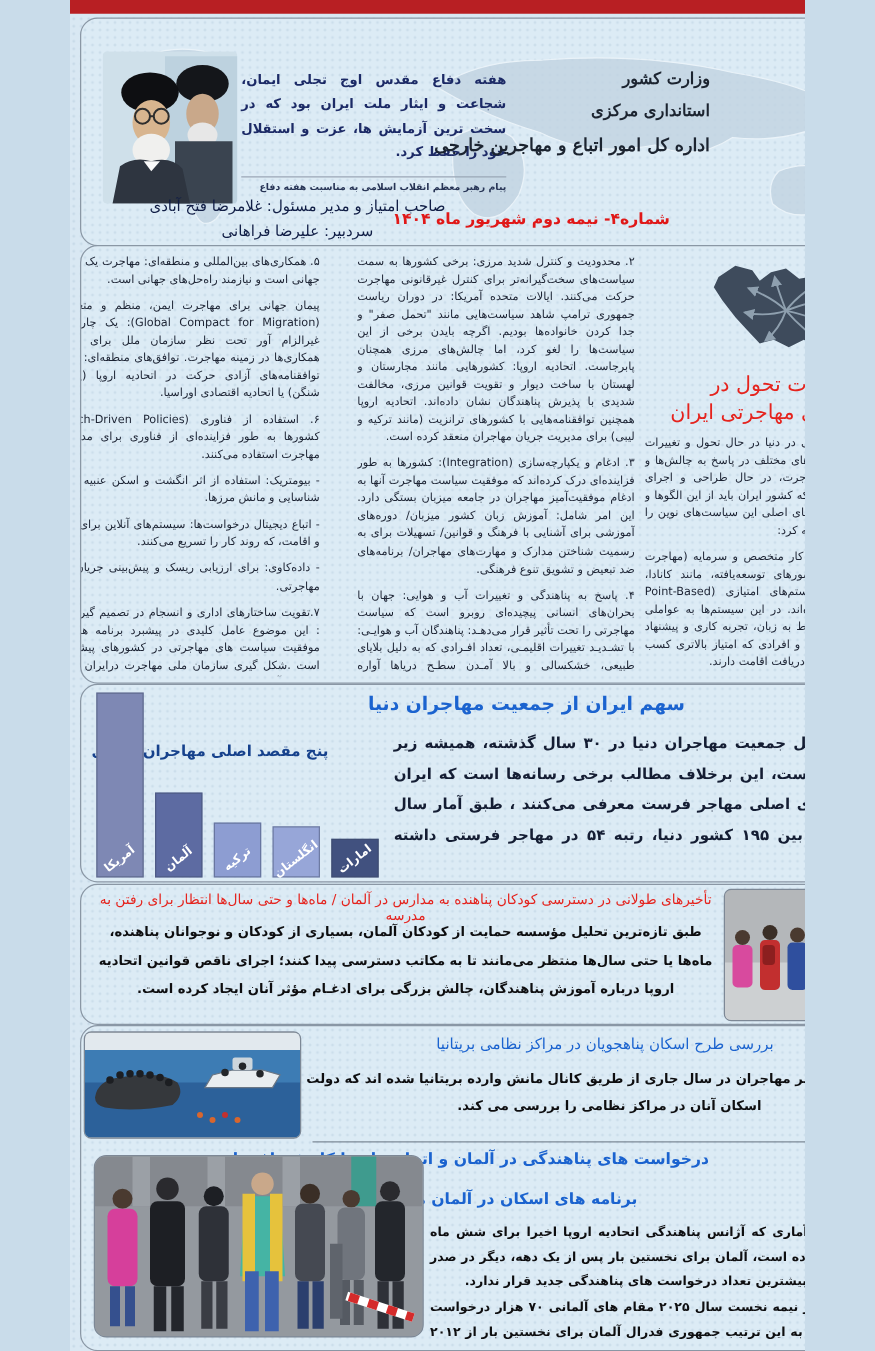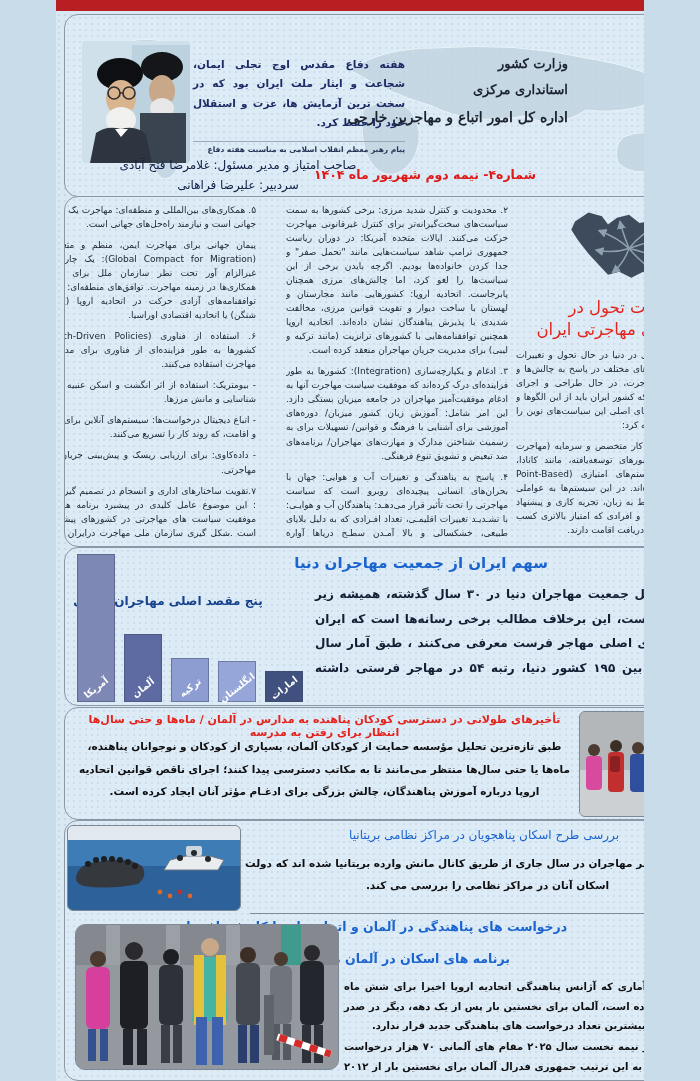--- a/index.html
+++ b/index.html
@@ -43,21 +43,21 @@
   .bar{position:relative;width:38px;border:1px solid rgba(60,70,100,.45);box-sizing:border-box;}
   .bar-label{position:absolute;bottom:8px;left:50%;transform:translateX(-50%) rotate(-38deg);
     color:#fff;font-weight:bold;font-size:9.5px;white-space:nowrap;}
   .share-title{position:absolute;left:10px;right:200px;top:6px;text-align:right;
     color:#1b63cf;font-weight:bold;font-size:15px;}
   .share-body{position:absolute;left:14px;right:8px;top:34px;width:425px;left:auto;
     font-size:12px;font-weight:bold;color:#141d33;line-height:2.05;text-align:justify;}
   
   .school-box{left:8px;top:707px;width:683px;height:111px;}
   .school-title{position:absolute;right:170px;left:6px;top:5px;text-align:center;
-    color:#e5231d;font-weight:bold;font-size:11px;}
+    color:#e5231d;font-weight:normal;font-size:11px;}
   .school-body{position:absolute;right:172px;left:8px;top:27px;text-align:center;
     color:#0e0e10;font-weight:bold;font-size:10.5px;line-height:2.15;}
   .photo{position:absolute;border:1px solid #7d8896;border-radius:6px;overflow:hidden;background:#9aa0a6;}
   .photo-children{right:4px;top:3px;width:163px;height:104px;}
   
   .bottom-box{left:8px;top:820px;width:683px;height:259px;}
   .photo-boat{left:2px;right:auto;top:4px;width:172px;height:84px;}
   .uk-title{position:absolute;right:30px;left:185px;top:7px;text-align:center;
     color:#1b63cf;font-weight:normal;font-size:12px;}
   .uk-body{position:absolute;right:18px;left:180px;top:31px;text-align:center;

